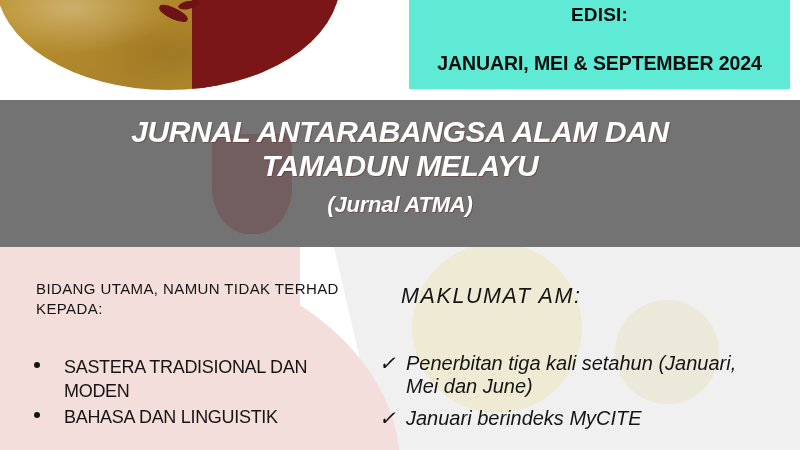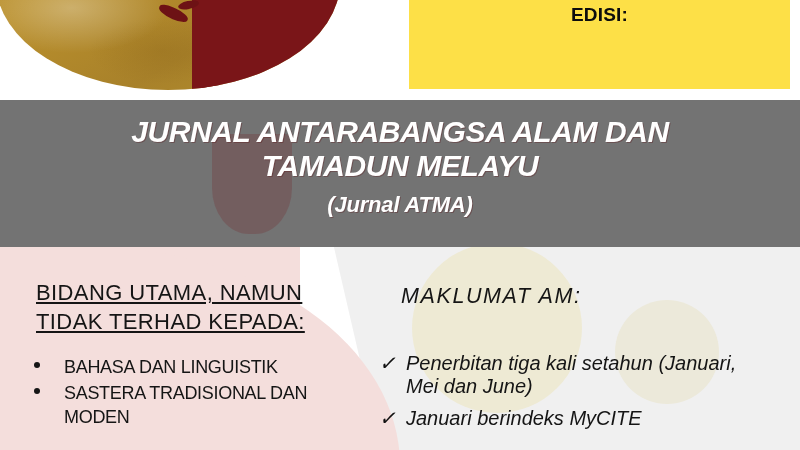--- a/index.html
+++ b/index.html
@@ -85,21 +85,21 @@
     background:#6d1215;
     transform:rotate(-12deg);
     border-radius:50%;
   }
 
   
   .edisi-band{
     position:absolute;
     left:409px;top:0;
     width:381px;height:89px;
-    background:#fde047;
+    background:#5eead4;
     z-index:5;
     display:flex;
     flex-direction:column;
     align-items:center;
   }
   .edisi-label{
     margin-top:4px;
     font-size:19px;
     font-weight:bold;
     color:#0d0d0d;
@@ -178,25 +178,24 @@
   .left-content{
     position:absolute;
     left:0;top:247px;
     width:400px;height:203px;
     z-index:9;
   }
   .left-heading{
     position:absolute;
     left:36px;top:32px;
     width:330px;
-    font-size:22px;
+    font-size:15px;
     color:#151515;
     line-height:1.30;
     letter-spacing:.4px;
-    text-decoration:underline;
   }
   .left-list{
     position:absolute;
     left:20px;top:108px;
     width:340px;
     margin:0;padding:0;
     list-style:none;
   }
   .left-list li{
     position:relative;
@@ -273,39 +272,40 @@
     <div class="logo-gold"></div>
     <div class="logo-red-right"></div>
 
     <div class="logo-red-sub"></div>
     <div class="logo-mark"></div>
     <div class="logo-mark2"></div>
   </div>
 
   <div class="edisi-band">
     <div class="edisi-label">EDISI:</div>
+    <div class="edisi-value">JANUARI, MEI &amp; SEPTEMBER 2024</div>
   </div>
 
   <div class="title-band">
     <div class="title-shield"></div>
     <div class="title-l1">JURNAL ANTARABANGSA ALAM DAN</div>
     <div class="title-l2">TAMADUN MELAYU</div>
     <div class="title-sub">(Jurnal ATMA)</div>
   </div>
 
   <div class="left-content">
     <div class="left-heading">BIDANG UTAMA, NAMUN TIDAK TERHAD KEPADA:</div>
     <ul class="left-list">
       <li>
         <span class="bullet"></span>
-        <span>BAHASA DAN LINGUISTIK</span>
+        <span>SASTERA TRADISIONAL DAN MODEN</span>
       </li>
       <li>
         <span class="bullet"></span>
-        <span>SASTERA TRADISIONAL DAN MODEN</span>
+        <span>BAHASA DAN LINGUISTIK</span>
       </li>
     </ul>
   </div>
 
   <div class="right-content">
     <div class="right-heading">MAKLUMAT AM:</div>
     <ul class="right-list">
       <li>
         <span class="check">✓</span>
         <span class="just">Penerbitan tiga kali setahun</span>

